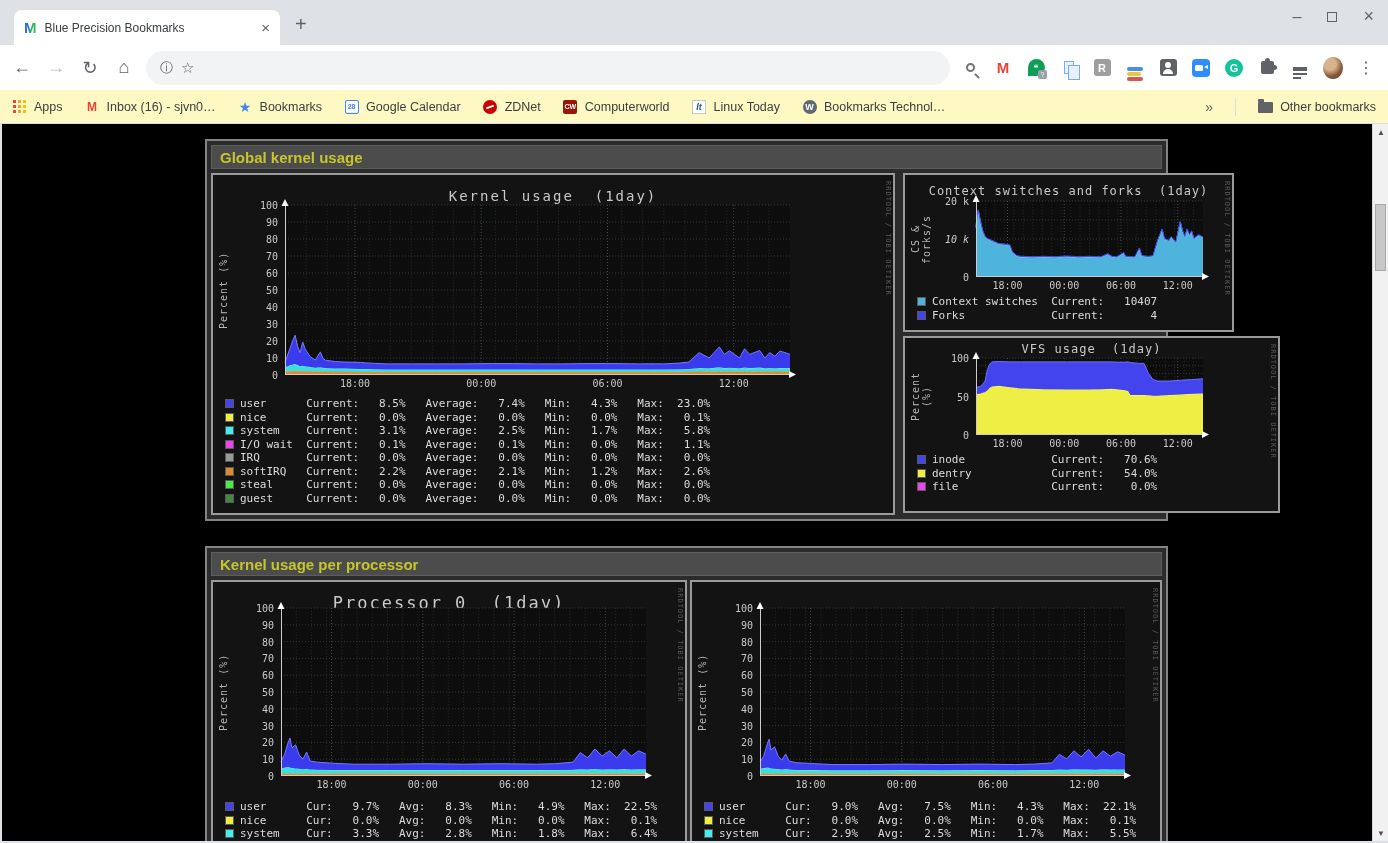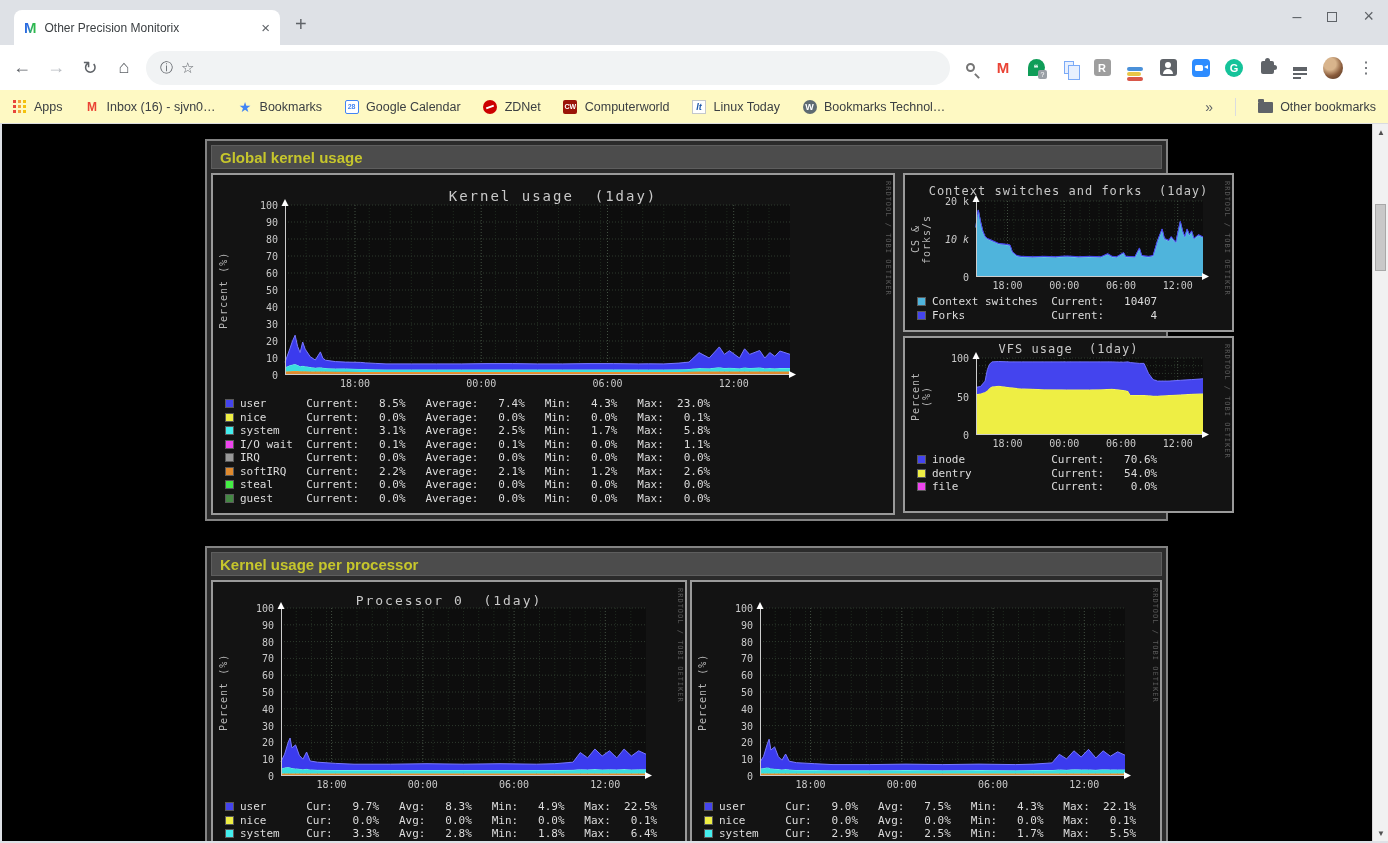--- a/index.html
+++ b/index.html
@@ -98,21 +98,21 @@
   .win-left{position:absolute;left:0;top:124px;bottom:0;width:2px;background:#dee1e6;z-index:7}
 </style>
 </head>
 <body>
 
 <div class="window">
 
   <div class="tabstrip">
     <div class="tab">
       <span class="favicon">M</span>
-      <span class="tab-title">Other Precision Monitorix</span>
+      <span class="tab-title">Blue Precision Bookmarks</span>
       <span class="tab-close">×</span>
     </div>
     <div class="newtab">+</div>
     <div class="winctl">
       <span class="mini">–</span>
       <span class="maxi"></span>
       <span class="clos">×</span>
     </div>
   </div>
 
@@ -367,21 +367,21 @@
               </div>
             <div class="legend" style="left: 12px; top: 120px;"><div class="lgrow"><span class="lgbox" style="background: rgb(79, 180, 220);"></span><span>Context switches  Current:   10407</span></div><div class="lgrow"><span class="lgbox" style="background: rgb(68, 68, 238);"></span><span>Forks             Current:       4</span></div></div>
           <span class="ytick" style="left: 0px; width: 64px; top: 97px;">0</span>
               <span class="ytick" style="left: 0px; width: 64px; top: 59px; font-style: italic;">10 k</span>
               <span class="ytick" style="left: 0px; width: 64px; top: 21px;">20 k</span>
               <span class="xtick" style="left: 102.462px; top: 105px;">18:00</span>
               <span class="xtick" style="left: 159.212px; top: 105px;">00:00</span>
               <span class="xtick" style="left: 215.962px; top: 105px;">06:00</span>
               <span class="xtick" style="left: 272.712px; top: 105px;">12:00</span>
             </div>
-          <div class="gbox" style="width:331px;height:177px">
+          <div class="gbox" style="width:377px;height:177px">
             <div class="gtitle" style="font-size: 12px; letter-spacing: 1px; top: 4px;">VFS usage  (1day)</div>
             <div class="ylab" style="top: 20px; height: 77px;">Percent (%)</div>
             <div class="wm">RRDTOOL / TOBI OETIKER</div>
             <div class="plotwrap" style="left: 71px; top: 20px; width: 227px; height: 77px;">
                 <svg viewBox="0 0 227 77" width="227" height="77" style="background: rgb(13, 13, 13);">
                   <line x1="9.5" y1="0" x2="9.5" y2="77" stroke="#1f2a1f" stroke-dasharray="1,2"></line>
                   <line x1="18.9" y1="0" x2="18.9" y2="77" stroke="#1f2a1f" stroke-dasharray="1,2"></line>
                   <line x1="28.4" y1="0" x2="28.4" y2="77" stroke="#1f2a1f" stroke-dasharray="1,2"></line>
                   <line x1="37.8" y1="0" x2="37.8" y2="77" stroke="#1f2a1f" stroke-dasharray="1,2"></line>
                   <line x1="47.3" y1="0" x2="47.3" y2="77" stroke="#1f2a1f" stroke-dasharray="1,2"></line>
@@ -439,21 +439,21 @@
         </div>
       </div>
     </div>
 
     <div class="section sec2">
       <div class="band">
           <span>Kernel usage per processor</span>
         </div>
       <div class="grow" style="gap:3px">
         <div class="gbox" style="width:476px;height:346px">
-          <div class="gtitle" style="font-size: 13px; top: 11px;">Processor 0  (1day)</div>
+          <div class="gtitle" style="font-size: 17px; top: 11px;">Processor 0  (1day)</div>
           <div class="ylab" style="top: 26px; height: 168px;">Percent (%)</div>
           <div class="wm">RRDTOOL / TOBI OETIKER</div>
           <div class="plotwrap" style="left: 68px; top: 26px; width: 365px; height: 168px;">
               <svg viewBox="0 0 365 168" width="365" height="168" style="background: rgb(13, 13, 13);">
                 <line x1="15.2" y1="0" x2="15.2" y2="168" stroke="#1f2a1f" stroke-dasharray="1,2"></line>
                 <line x1="30.4" y1="0" x2="30.4" y2="168" stroke="#1f2a1f" stroke-dasharray="1,2"></line>
                 <line x1="45.6" y1="0" x2="45.6" y2="168" stroke="#1f2a1f" stroke-dasharray="1,2"></line>
                 <line x1="60.8" y1="0" x2="60.8" y2="168" stroke="#1f2a1f" stroke-dasharray="1,2"></line>
                 <line x1="76.0" y1="0" x2="76.0" y2="168" stroke="#1f2a1f" stroke-dasharray="1,2"></line>
                 <line x1="91.3" y1="0" x2="91.3" y2="168" stroke="#1f2a1f" stroke-dasharray="1,2"></line>

